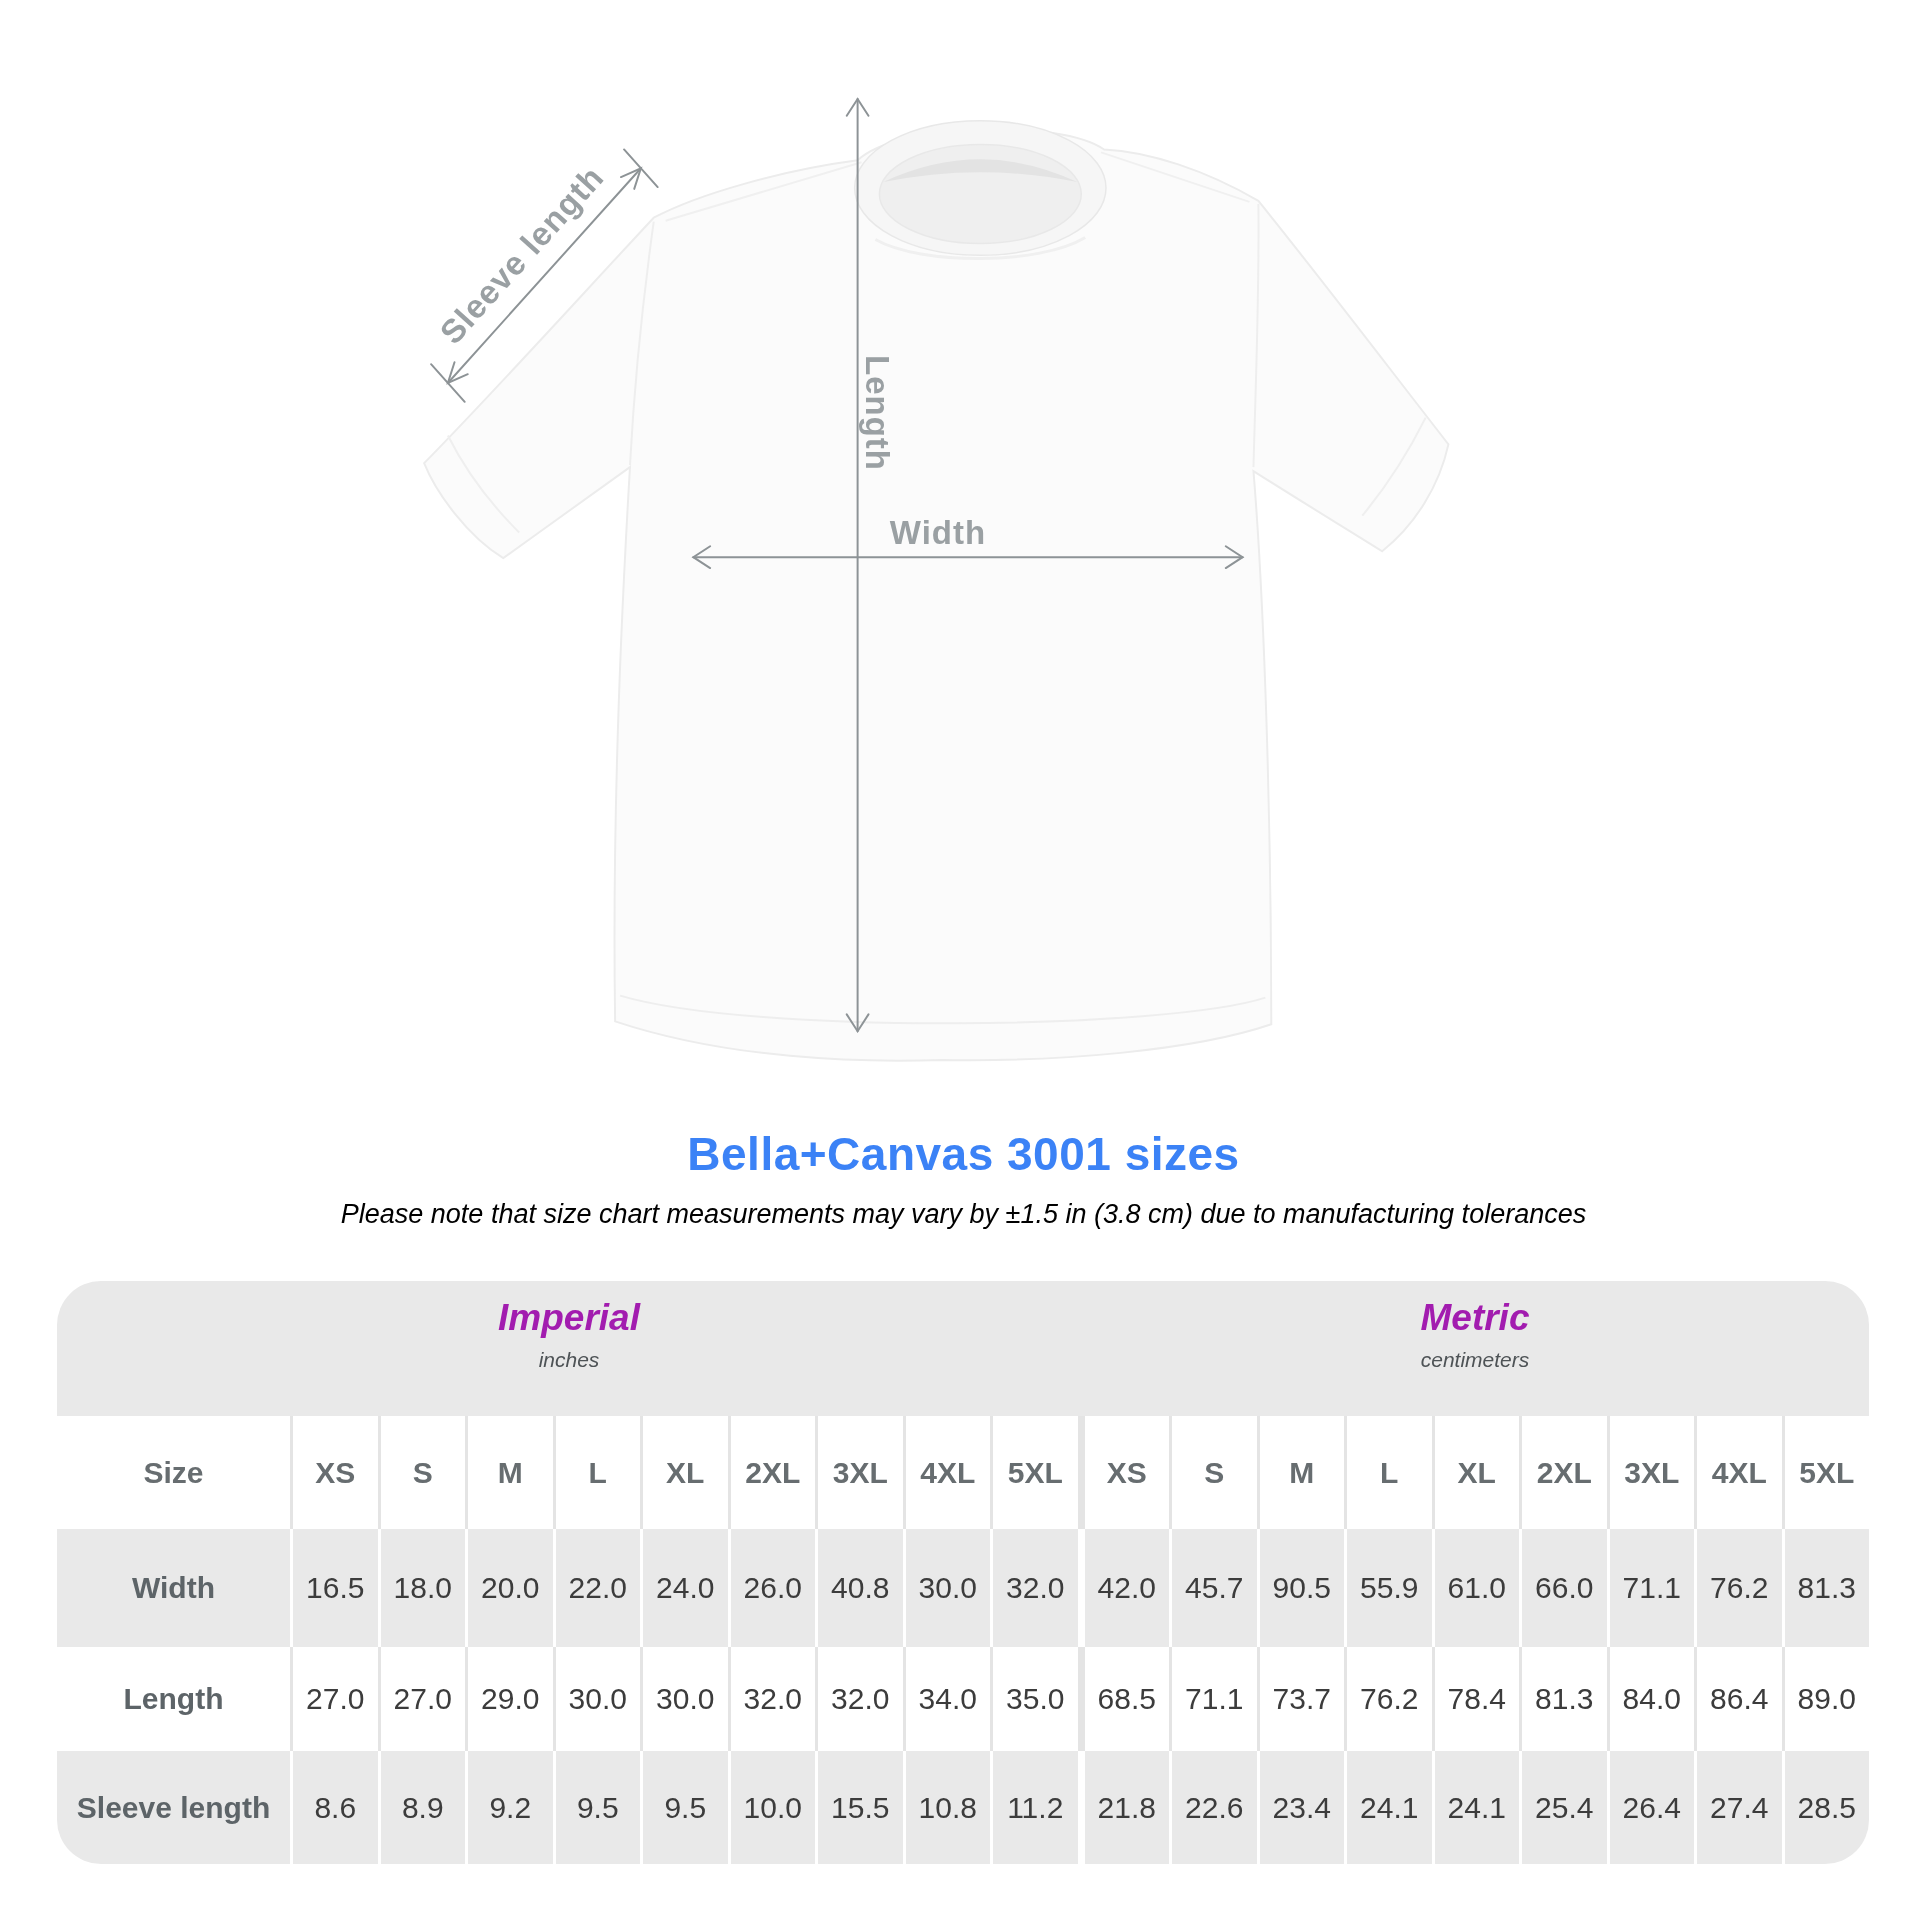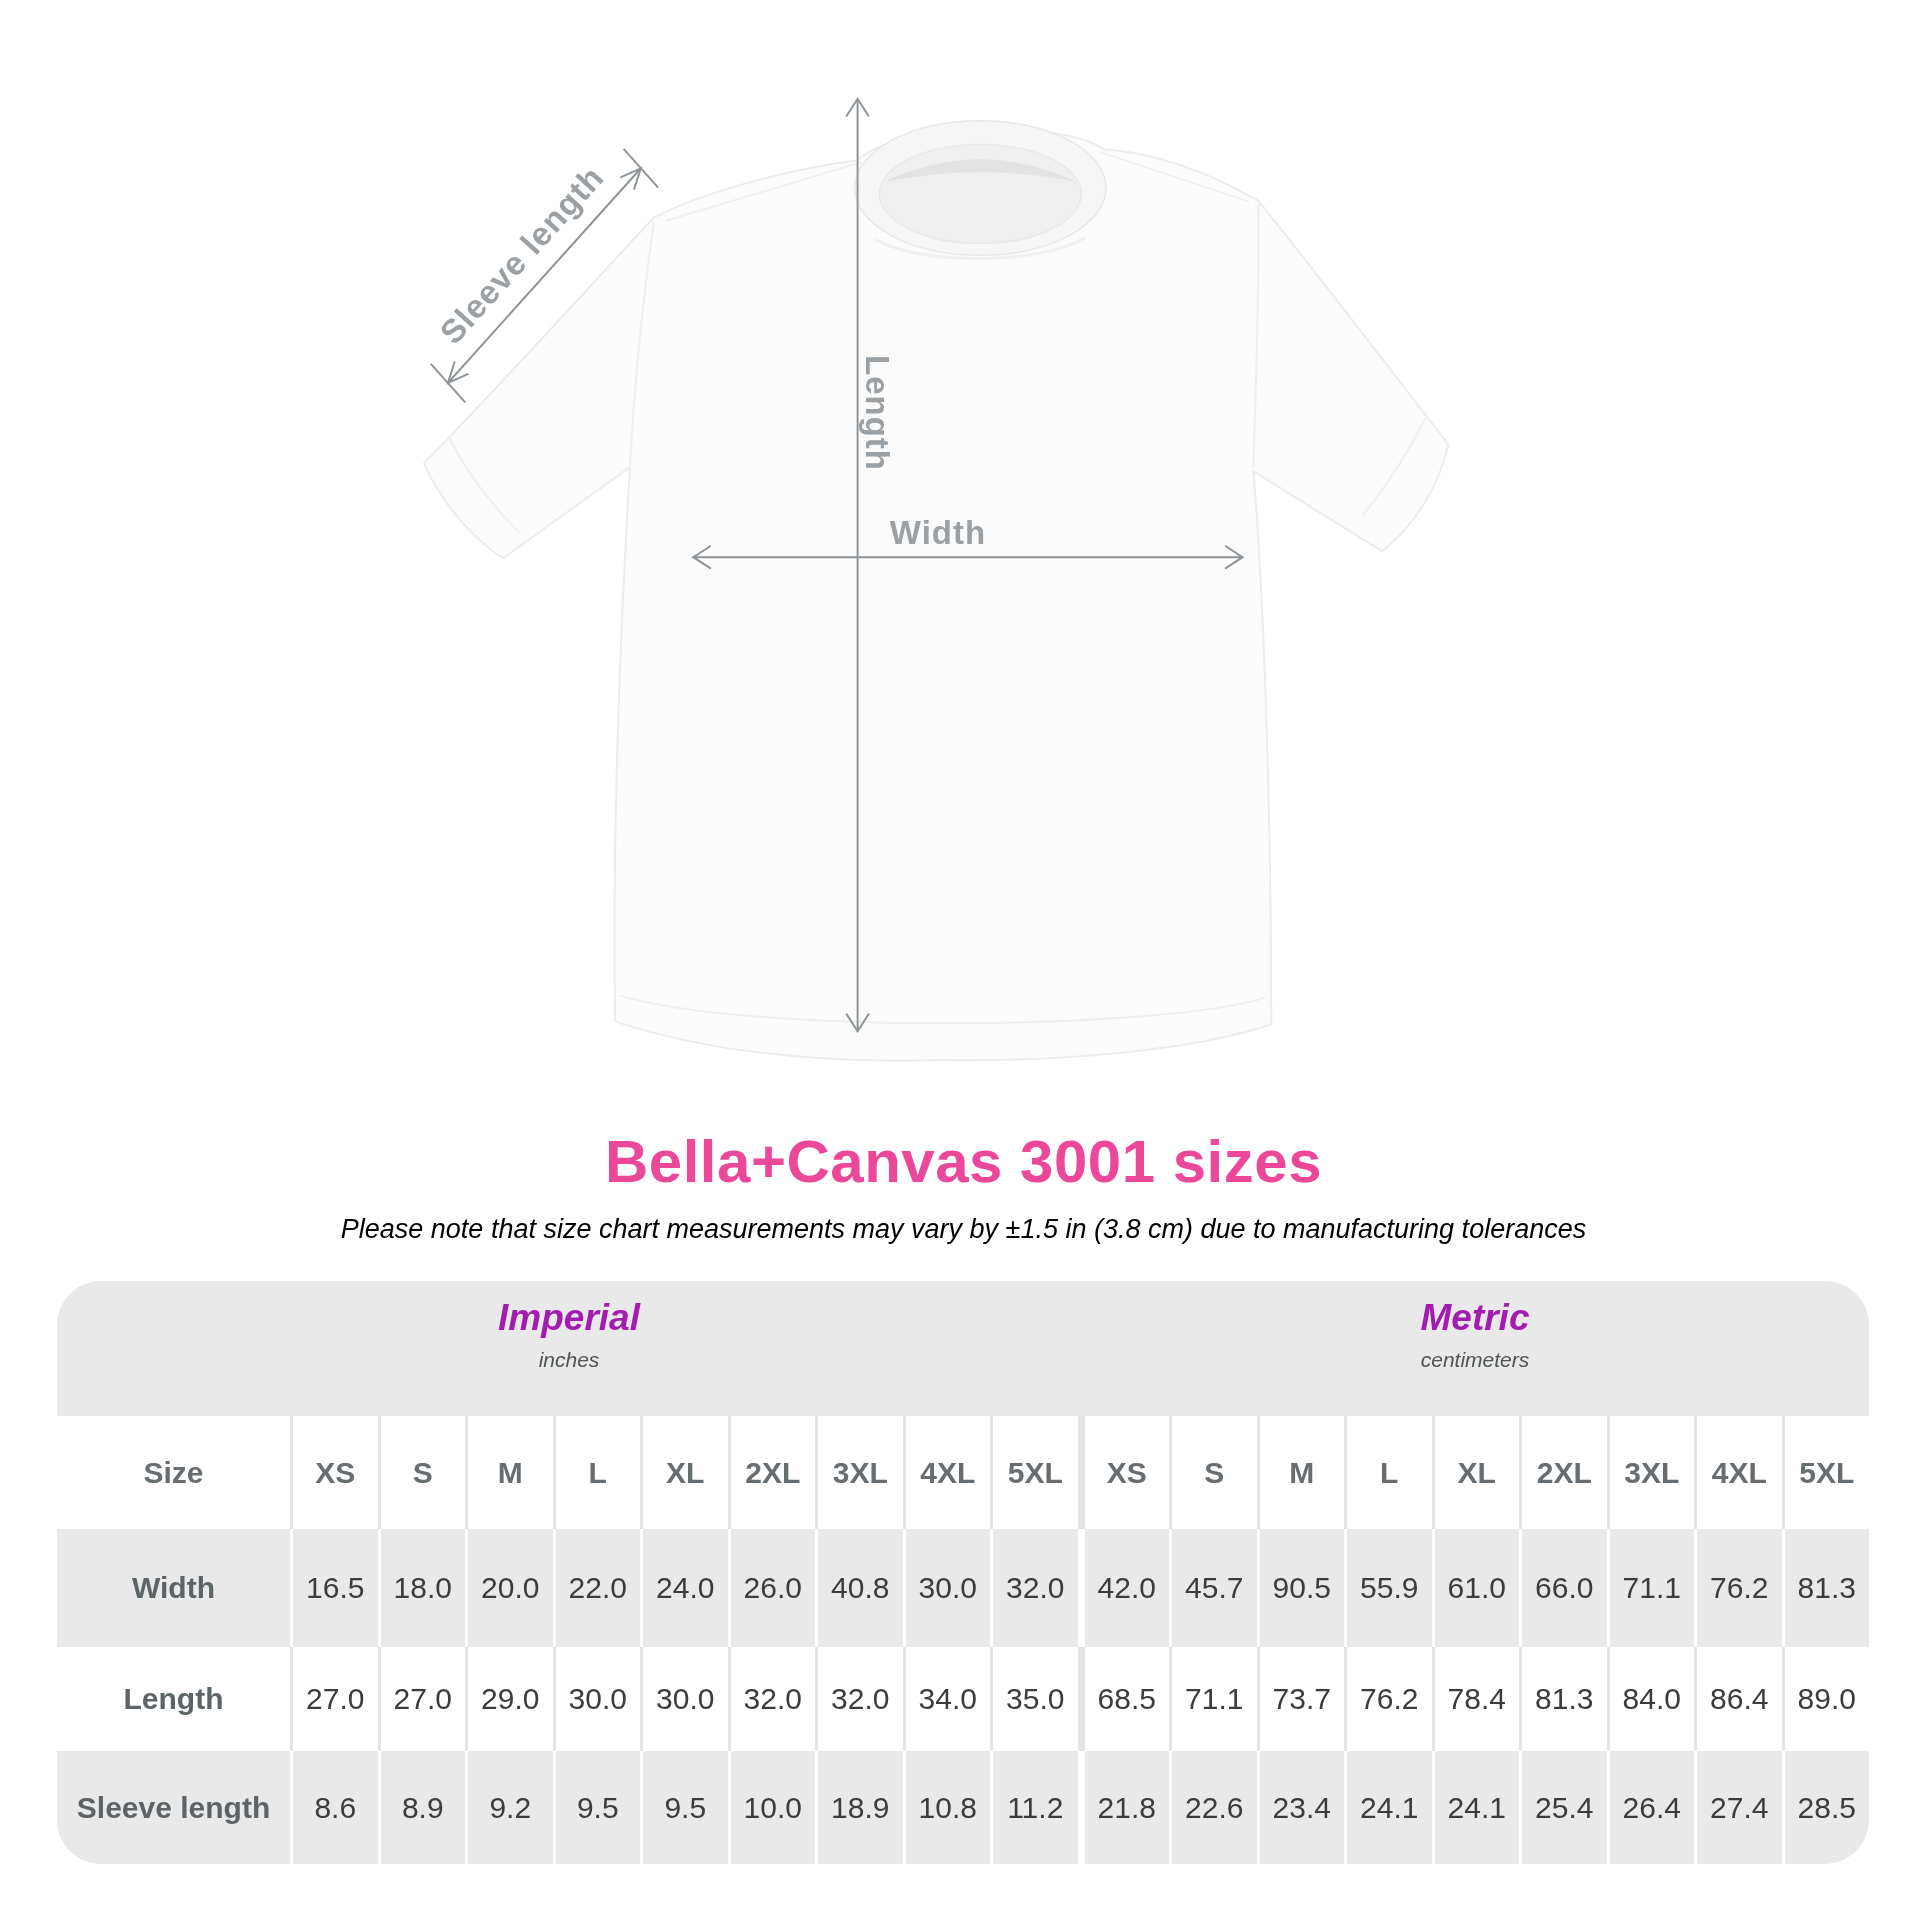--- a/index.html
+++ b/index.html
@@ -10,21 +10,21 @@
 
   .diagram-label {
     position:absolute; font-weight:bold; color:#9aa0a3; font-size:33px;
     letter-spacing:1px; white-space:nowrap; transform:translate(-50%,-50%);
   }
   .diagram-label.sleeve { left:522px; top:255px; transform:translate(-50%,-50%) rotate(-48deg); }
   .diagram-label.length { left:877px; top:413px; transform:translate(-50%,-50%) rotate(90deg); }
   .diagram-label.width  { left:938px; top:533px; }
 
   .heading { position:absolute; left:0; top:1127px; width:100%; text-align:center; }
-  .heading h1 { margin:0; font-size:60px; font-weight:bold; color:#ec4899; letter-spacing:0.5px; }
+  .heading h1 { margin:0; font-size:46px; font-weight:bold; color:#3b82f6; letter-spacing:0.5px; }
   .heading .subtitle { margin-top:18px; font-size:27px; font-style:italic; color:#000000; }
 
   .size-table { position:absolute; left:57px; top:1281px; width:1812px; }
 
   .unit-header { display:flex; height:135px; background:#e9e9e9; border-radius:44px 44px 0 0; }
   .unit-group { box-sizing:border-box; padding-top:16px; text-align:center; }
   .unit-group.imperial { width:1024px; }
   .unit-group.metric { flex:1; }
   .unit-name { font-size:37px; font-weight:bold; font-style:italic; color:#a21caf; }
   .unit-sub  { margin-top:9px; font-size:21px; font-style:italic; color:#4e5356; }
@@ -191,21 +191,21 @@
           <div class="cell">89.0</div>
         </div>
         <div class="trow row-gray last" style="height: 113px;">
           <div class="cell label">Sleeve length</div>
           <div class="cell">8.6</div>
           <div class="cell">8.9</div>
           <div class="cell">9.2</div>
           <div class="cell">9.5</div>
           <div class="cell">9.5</div>
           <div class="cell">10.0</div>
-          <div class="cell">18.9</div>
+          <div class="cell">15.5</div>
           <div class="cell">10.8</div>
           <div class="cell">11.2</div>
           <div class="cell msep">21.8</div>
           <div class="cell">22.6</div>
           <div class="cell">23.4</div>
           <div class="cell">24.1</div>
           <div class="cell">24.1</div>
           <div class="cell">25.4</div>
           <div class="cell">26.4</div>
           <div class="cell">27.4</div>

